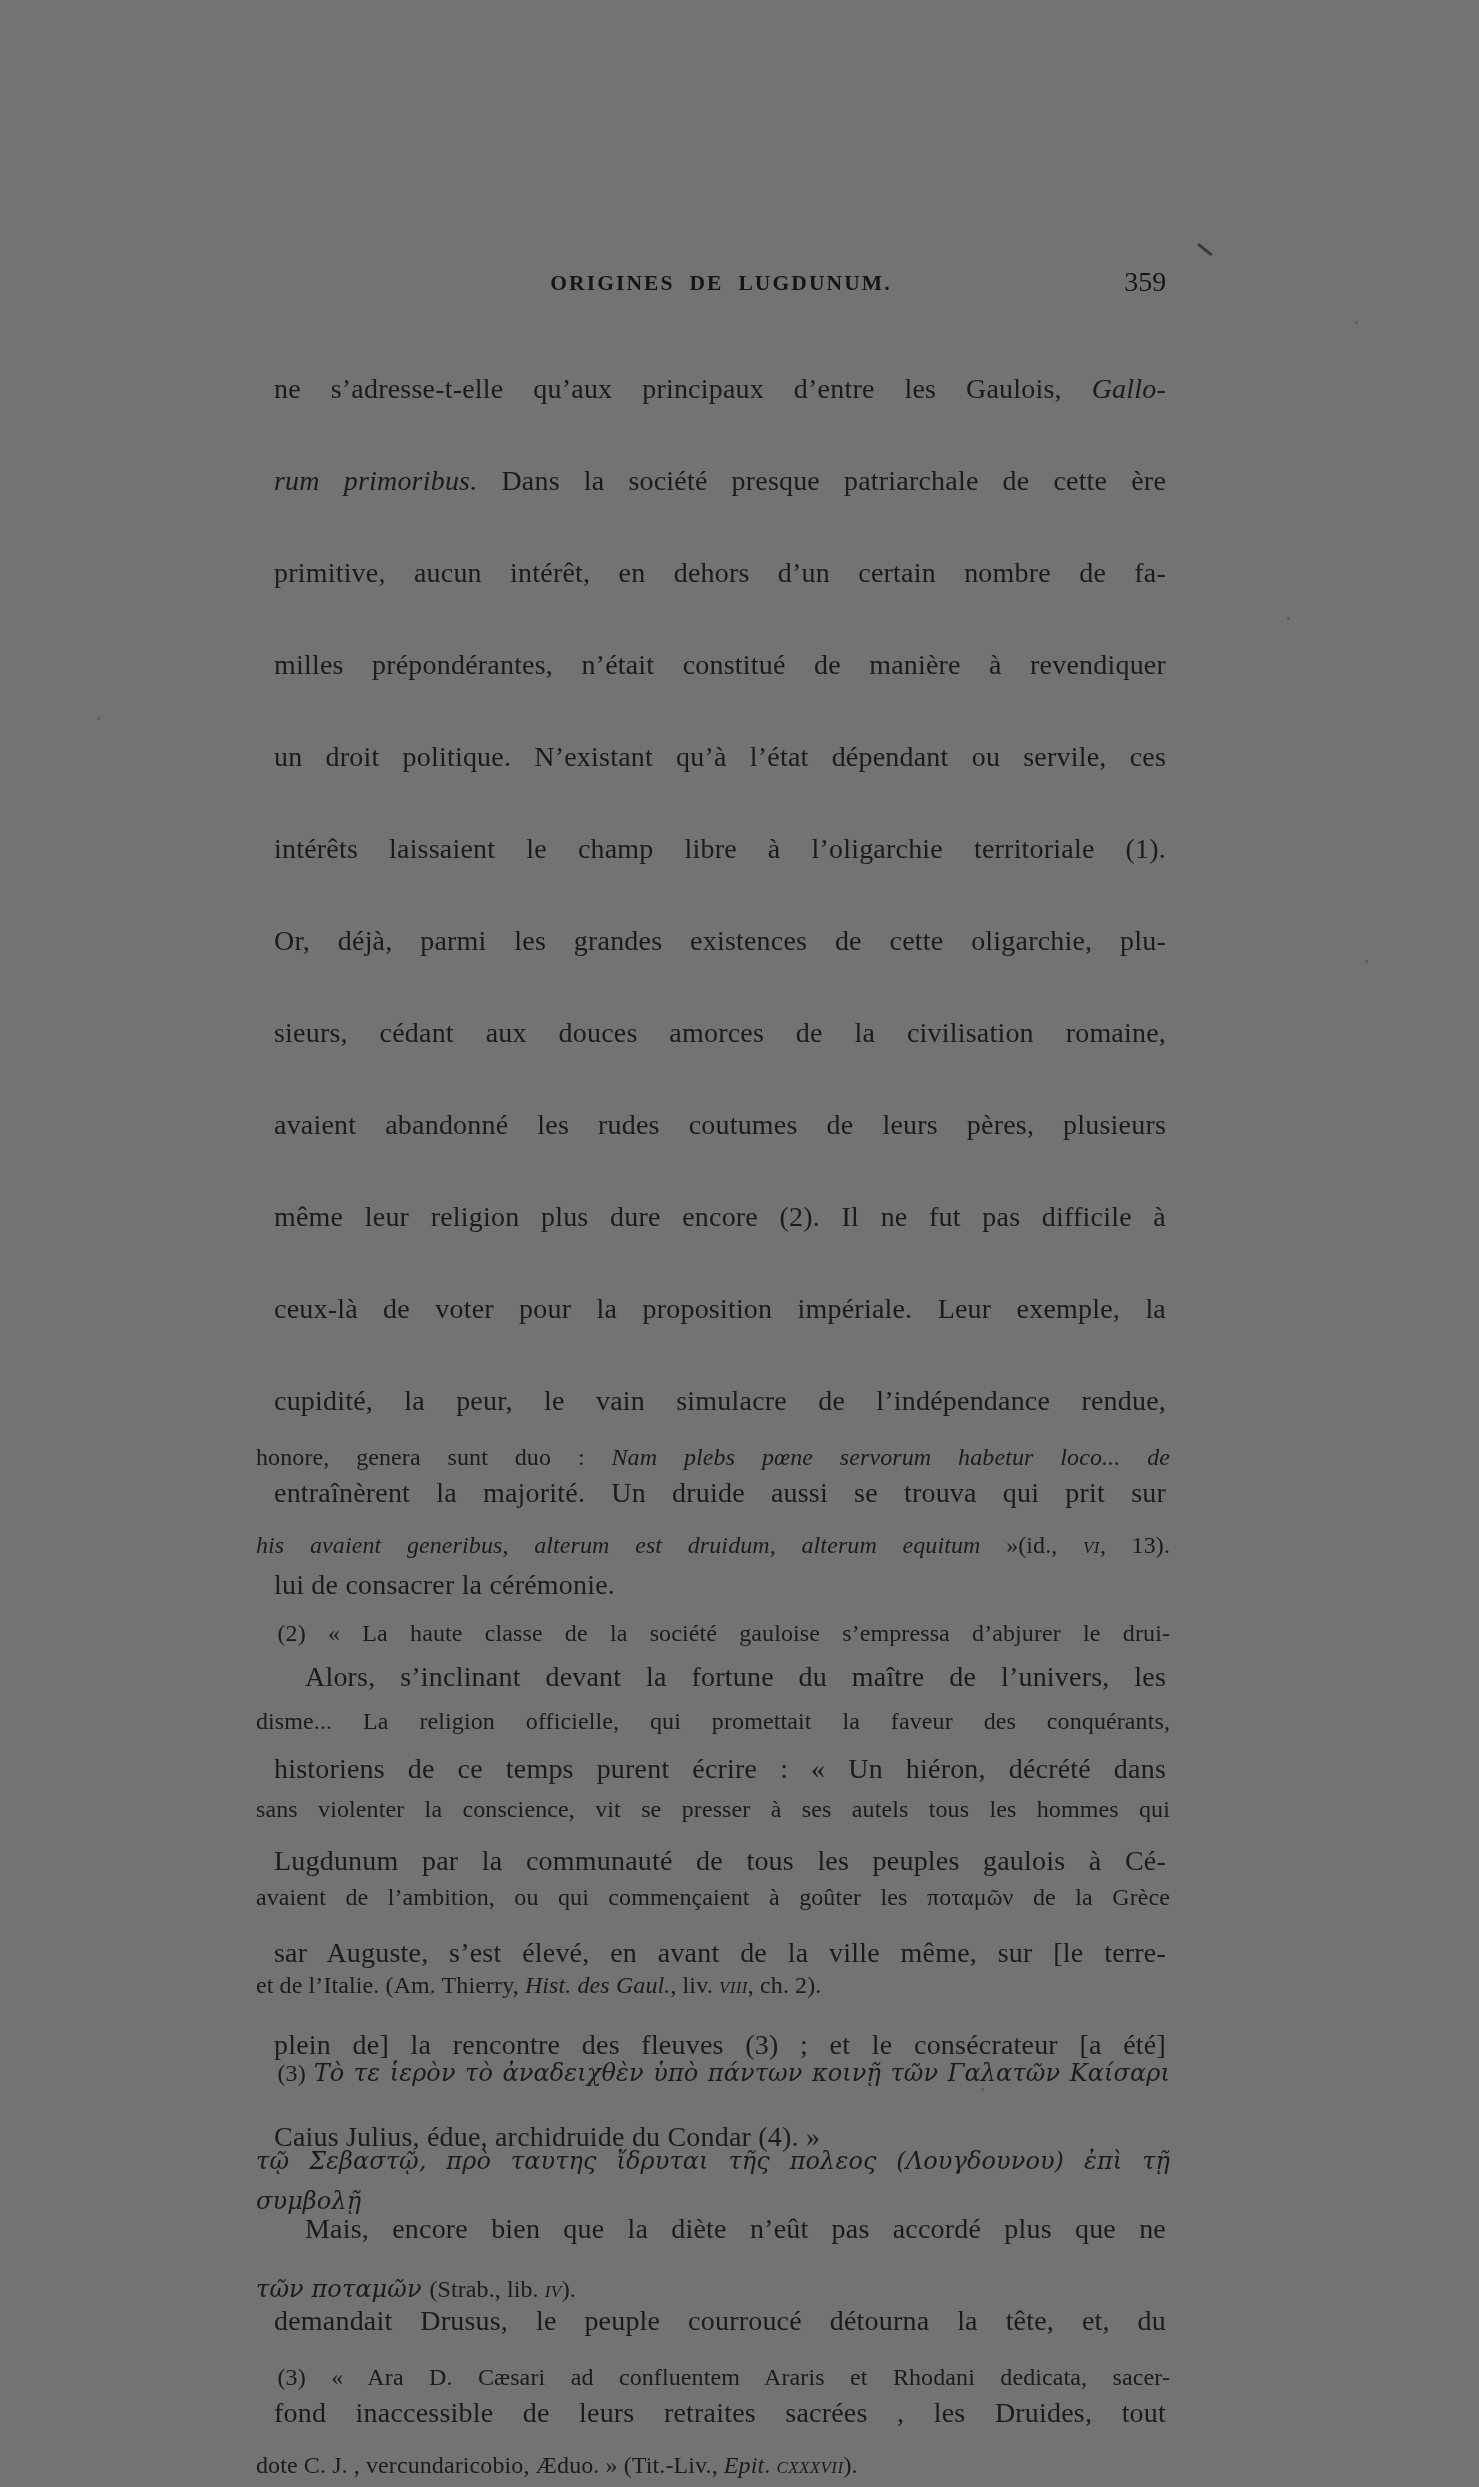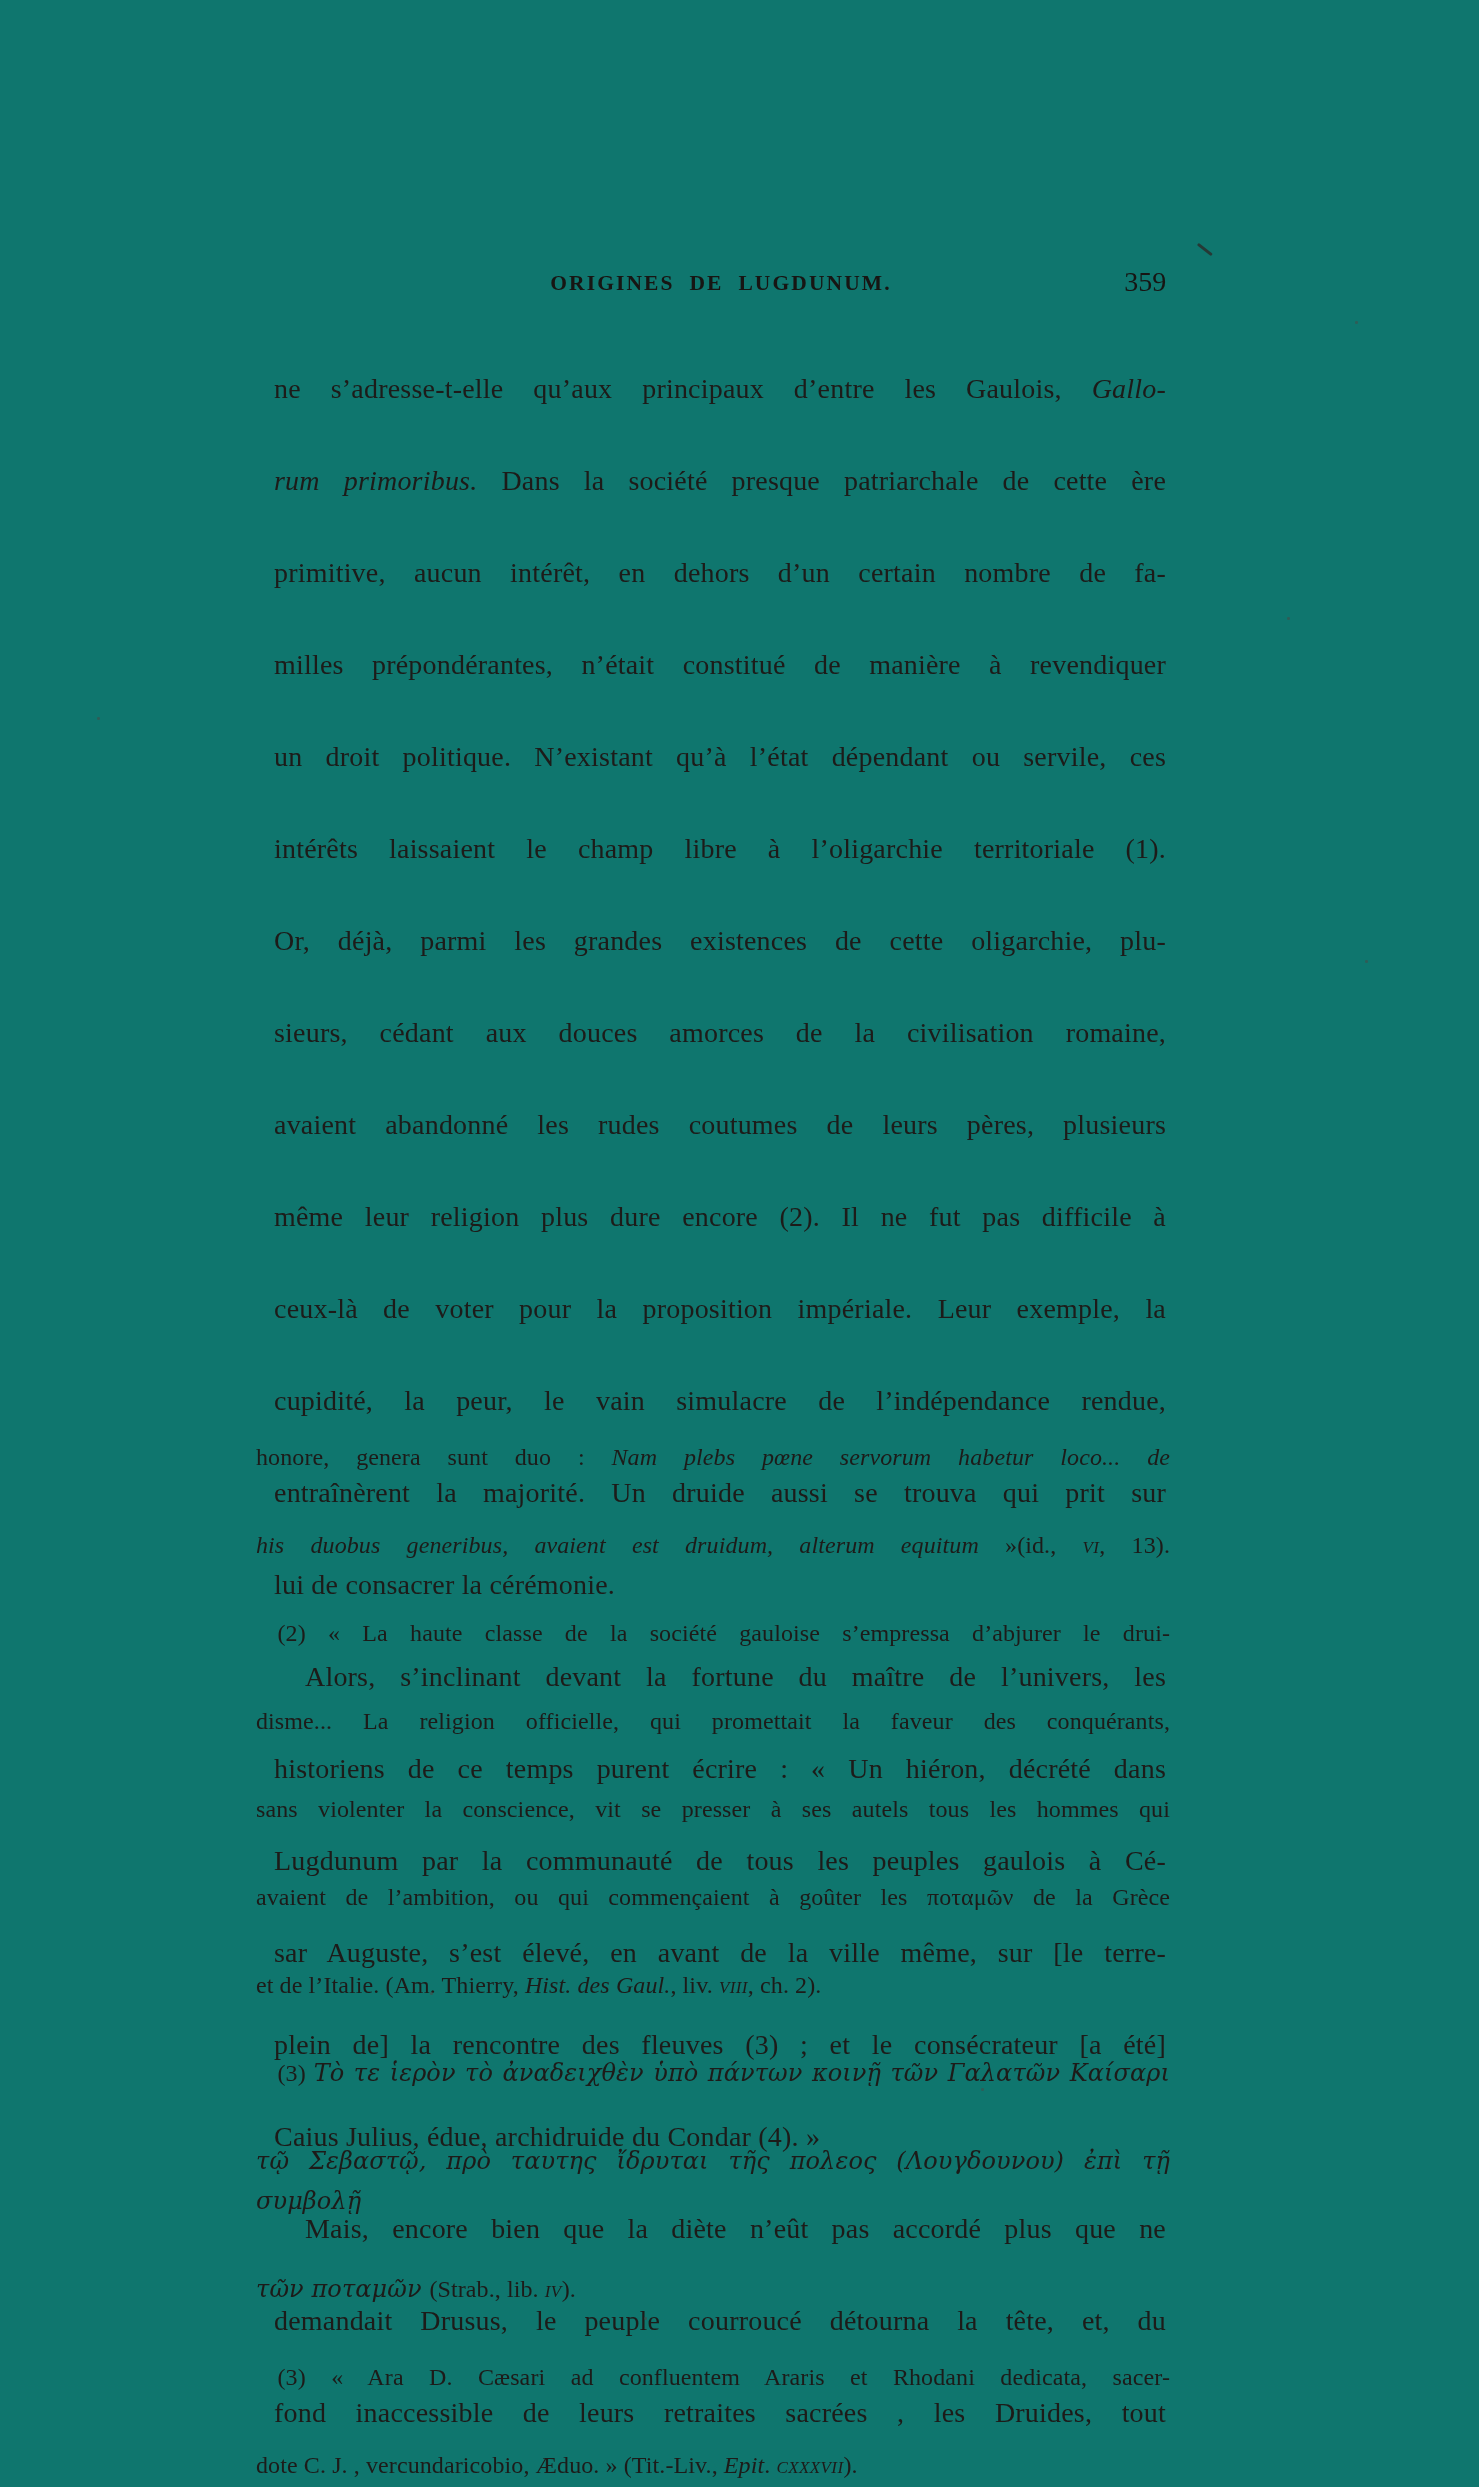--- a/index.html
+++ b/index.html
@@ -4,21 +4,21 @@
 <style>
   html,body{margin:0;padding:0;}
   body{
     width:1479px;height:2487px;
     background:#f6f6f4;
     font-family:"Liberation Serif","DejaVu Serif",serif;
     position:relative;
   }
   .page{
     position:absolute;left:0;top:0;width:1479px;height:2487px;
-    background:#0f766e;
+    background:#737373;
     color:#1d1b19;
     overflow:hidden;
   }
   
   .header{
     position:absolute;left:274px;top:266px;width:894px;height:40px;
   }
   .running-title{
     position:absolute;left:0;right:0;top:5px;
     text-align:center;
@@ -98,21 +98,21 @@
       <div class="tline jl"><span>sar Auguste, s’est élevé, en avant de la ville même, sur [le terre-</span></div>
       <div class="tline jl"><span>plein de] la rencontre des fleuves (3) ; et le consécrateur [a été]</span></div>
       <div class="tline"><span>Caius Julius, édue, archidruide du Condar (4). »</span></div>
       <div class="tline jl ind"><span>Mais, encore bien que la diète n’eût pas accordé plus que ne</span></div>
       <div class="tline jl"><span>demandait Drusus, le peuple courroucé détourna la tête, et, du</span></div>
       <div class="tline jl"><span>fond inaccessible de leurs retraites sacrées , les Druides, tout</span></div>
     </div>
 
   <div class="fns">
       <div class="tline jl"><span>honore, genera sunt duo : </span><span class="it">Nam plebs pœne servorum habetur loco... de</span></div>
-      <div class="tline jl"><span class="it">his duobus generibus, avaient est druidum, alterum equitum </span><span>»(id., </span><span class="sc">vi</span><span>, 13).</span></div>
+      <div class="tline jl"><span class="it">his avaient generibus, alterum est druidum, alterum equitum </span><span>»(id., </span><span class="sc">vi</span><span>, 13).</span></div>
       <div class="tline jl ind"><span>(2) « La haute classe de la société gauloise s’empressa d’abjurer le drui-</span></div>
       <div class="tline jl"><span>disme... La religion officielle, qui promettait la faveur des conquérants,</span></div>
       <div class="tline jl"><span>sans violenter la conscience, vit se presser à ses autels tous les hommes qui</span></div>
       <div class="tline jl"><span>avaient de l’ambition, ou qui commençaient à goûter les ποταμῶν de la Grèce</span></div>
       <div class="tline"><span>et de l’Italie. (Am. Thierry, </span><span class="it">Hist. des Gaul.</span><span>, liv. </span><span class="sc">viii</span><span>, ch. 2).</span></div>
       <div class="tline jl ind"><span>(3) </span><span class="gk">Τὸ τε ἱερὸν τὸ ἀναδειχθὲν ὑπὸ πάντων κοινῇ τῶν Γαλατῶν Καίσαρι</span></div>
       <div class="tline jl"><span class="gk">τῷ Σεβαστῷ, πρὸ ταυτης ἴδρυται τῆς πολεος (Λουγδουνου) ἐπὶ τῇ συμβολῇ</span></div>
       <div class="tline"><span class="gk">τῶν ποταμῶν </span><span>(Strab., lib. </span><span class="sc">iv</span><span>).</span></div>
       <div class="tline jl ind"><span>(3) « Ara D. Cæsari ad confluentem Araris et Rhodani dedicata, sacer-</span></div>
       <div class="tline"><span>dote C. J. , vercundaricobio, Æduo. » (Tit.-Liv., </span><span class="it">Epit</span><span>. </span><span class="sc">cxxxvii</span><span>).</span></div>

